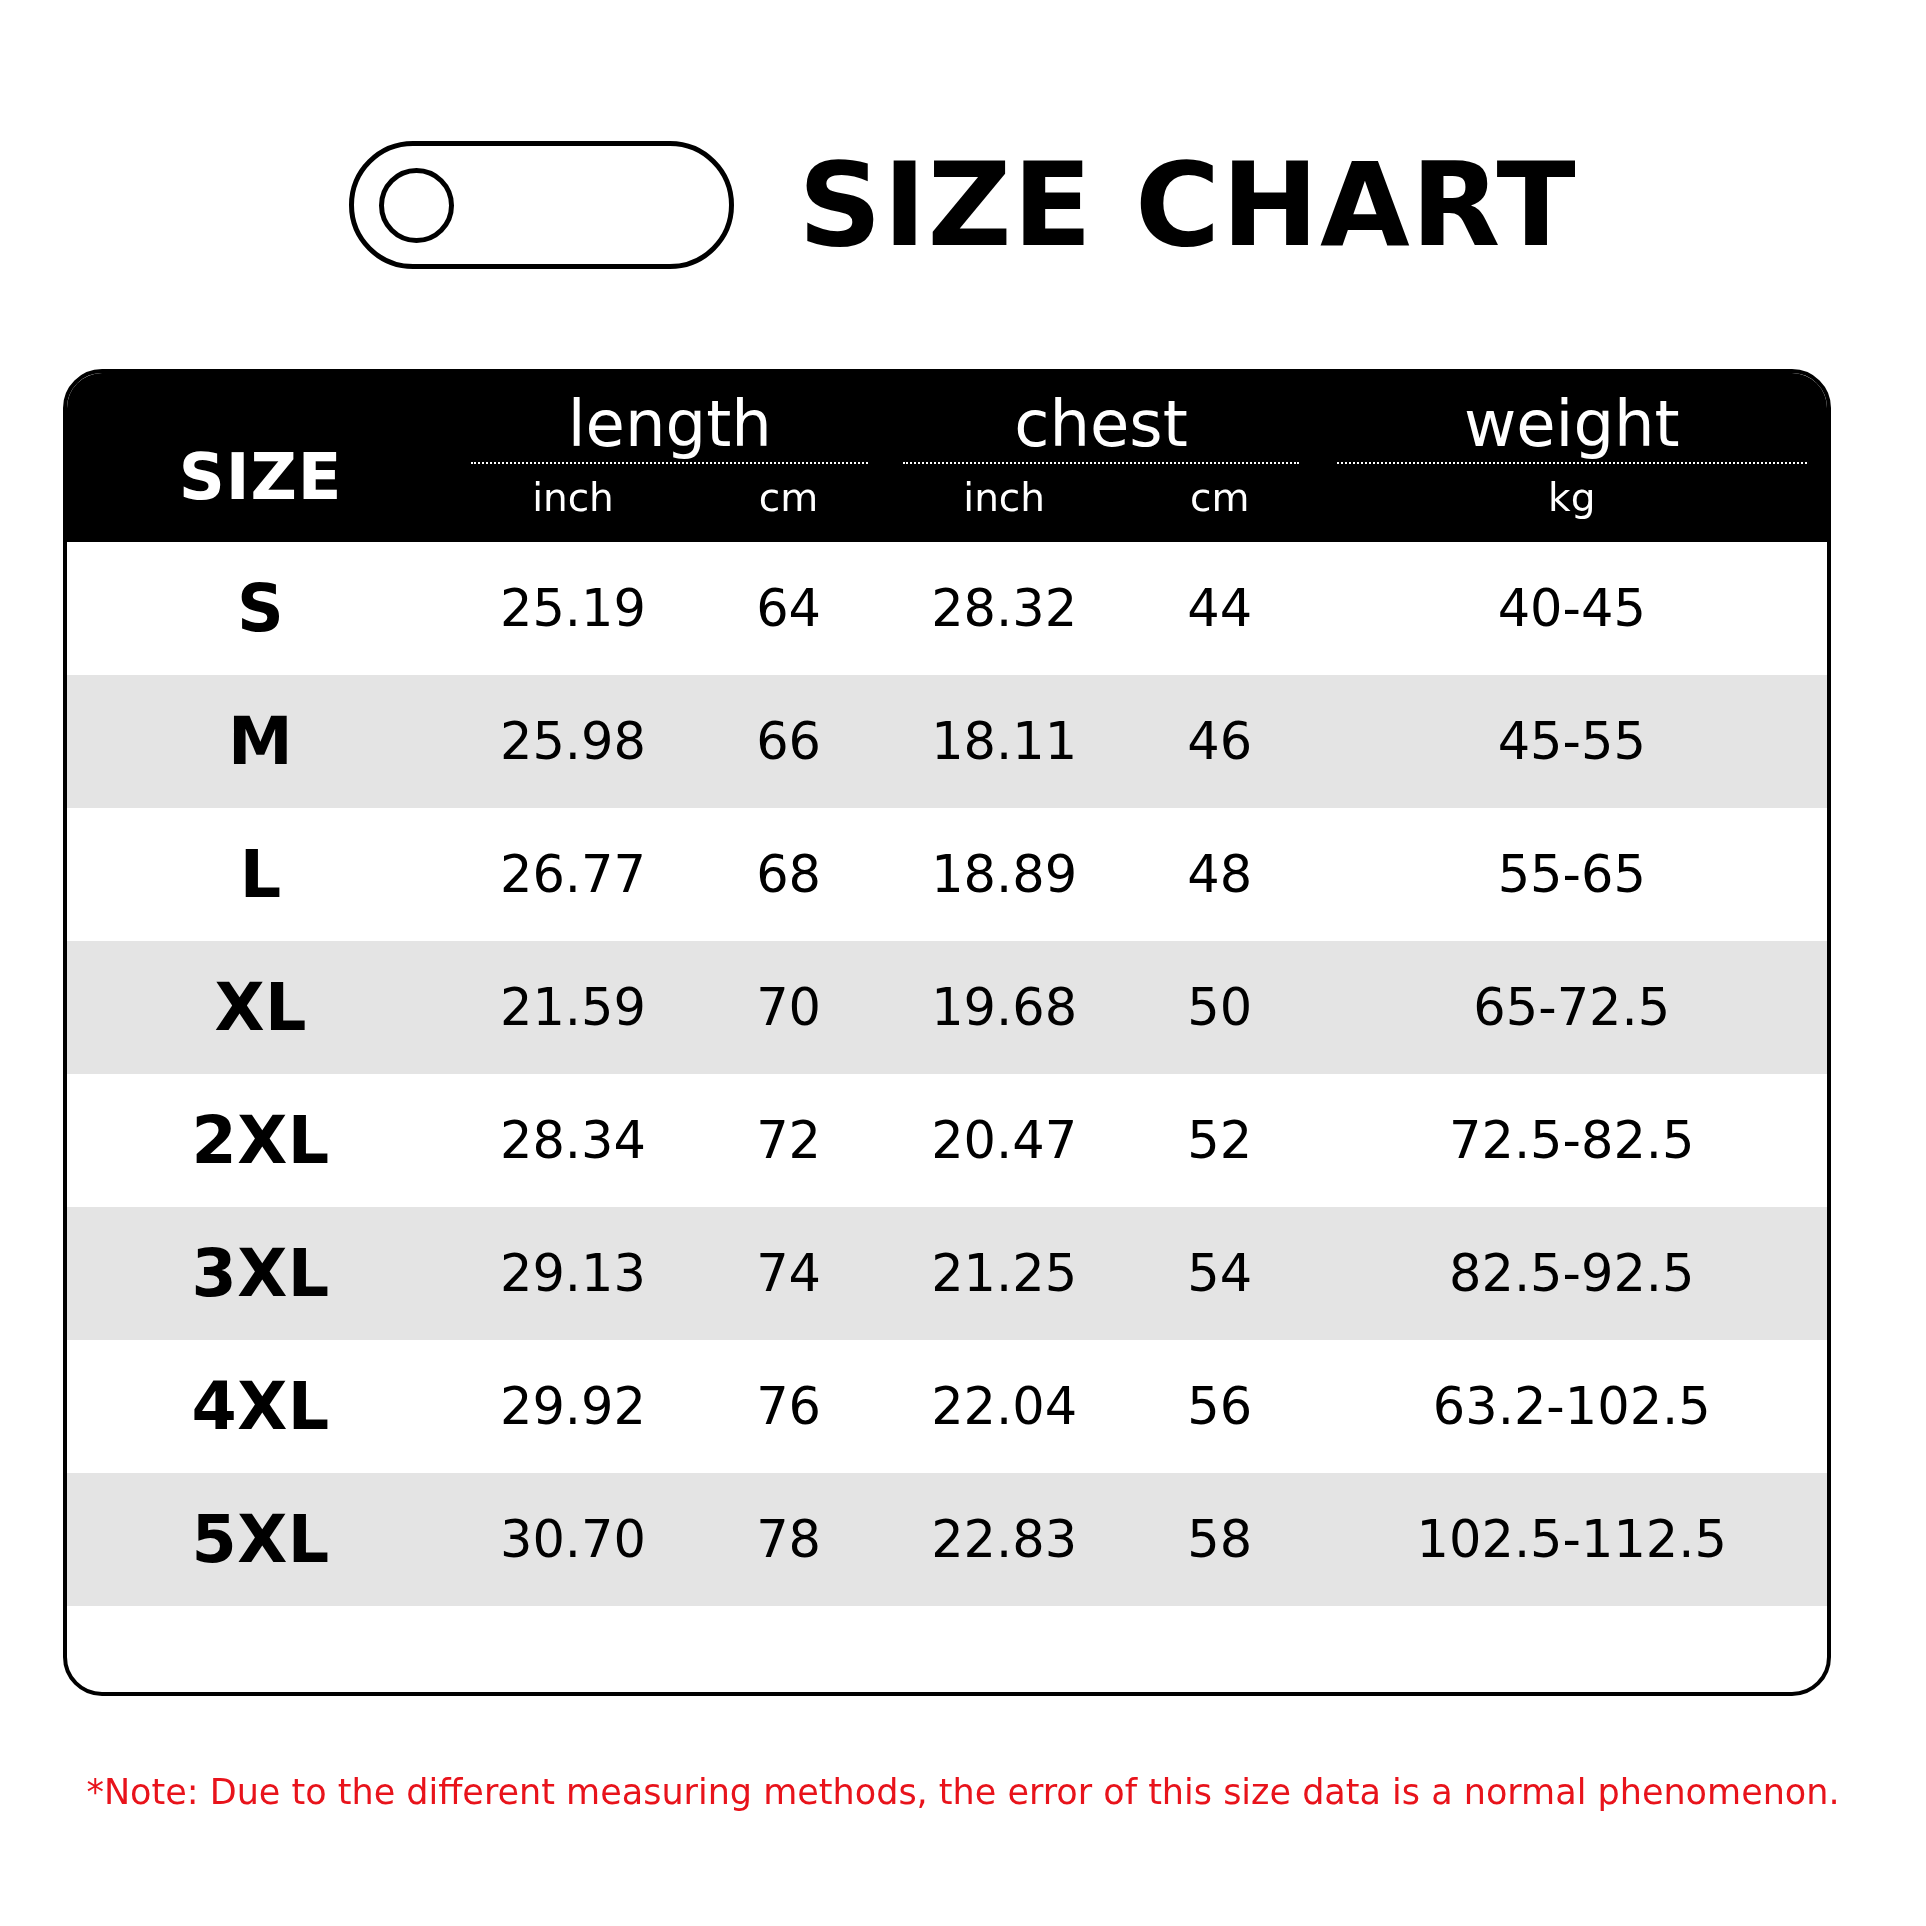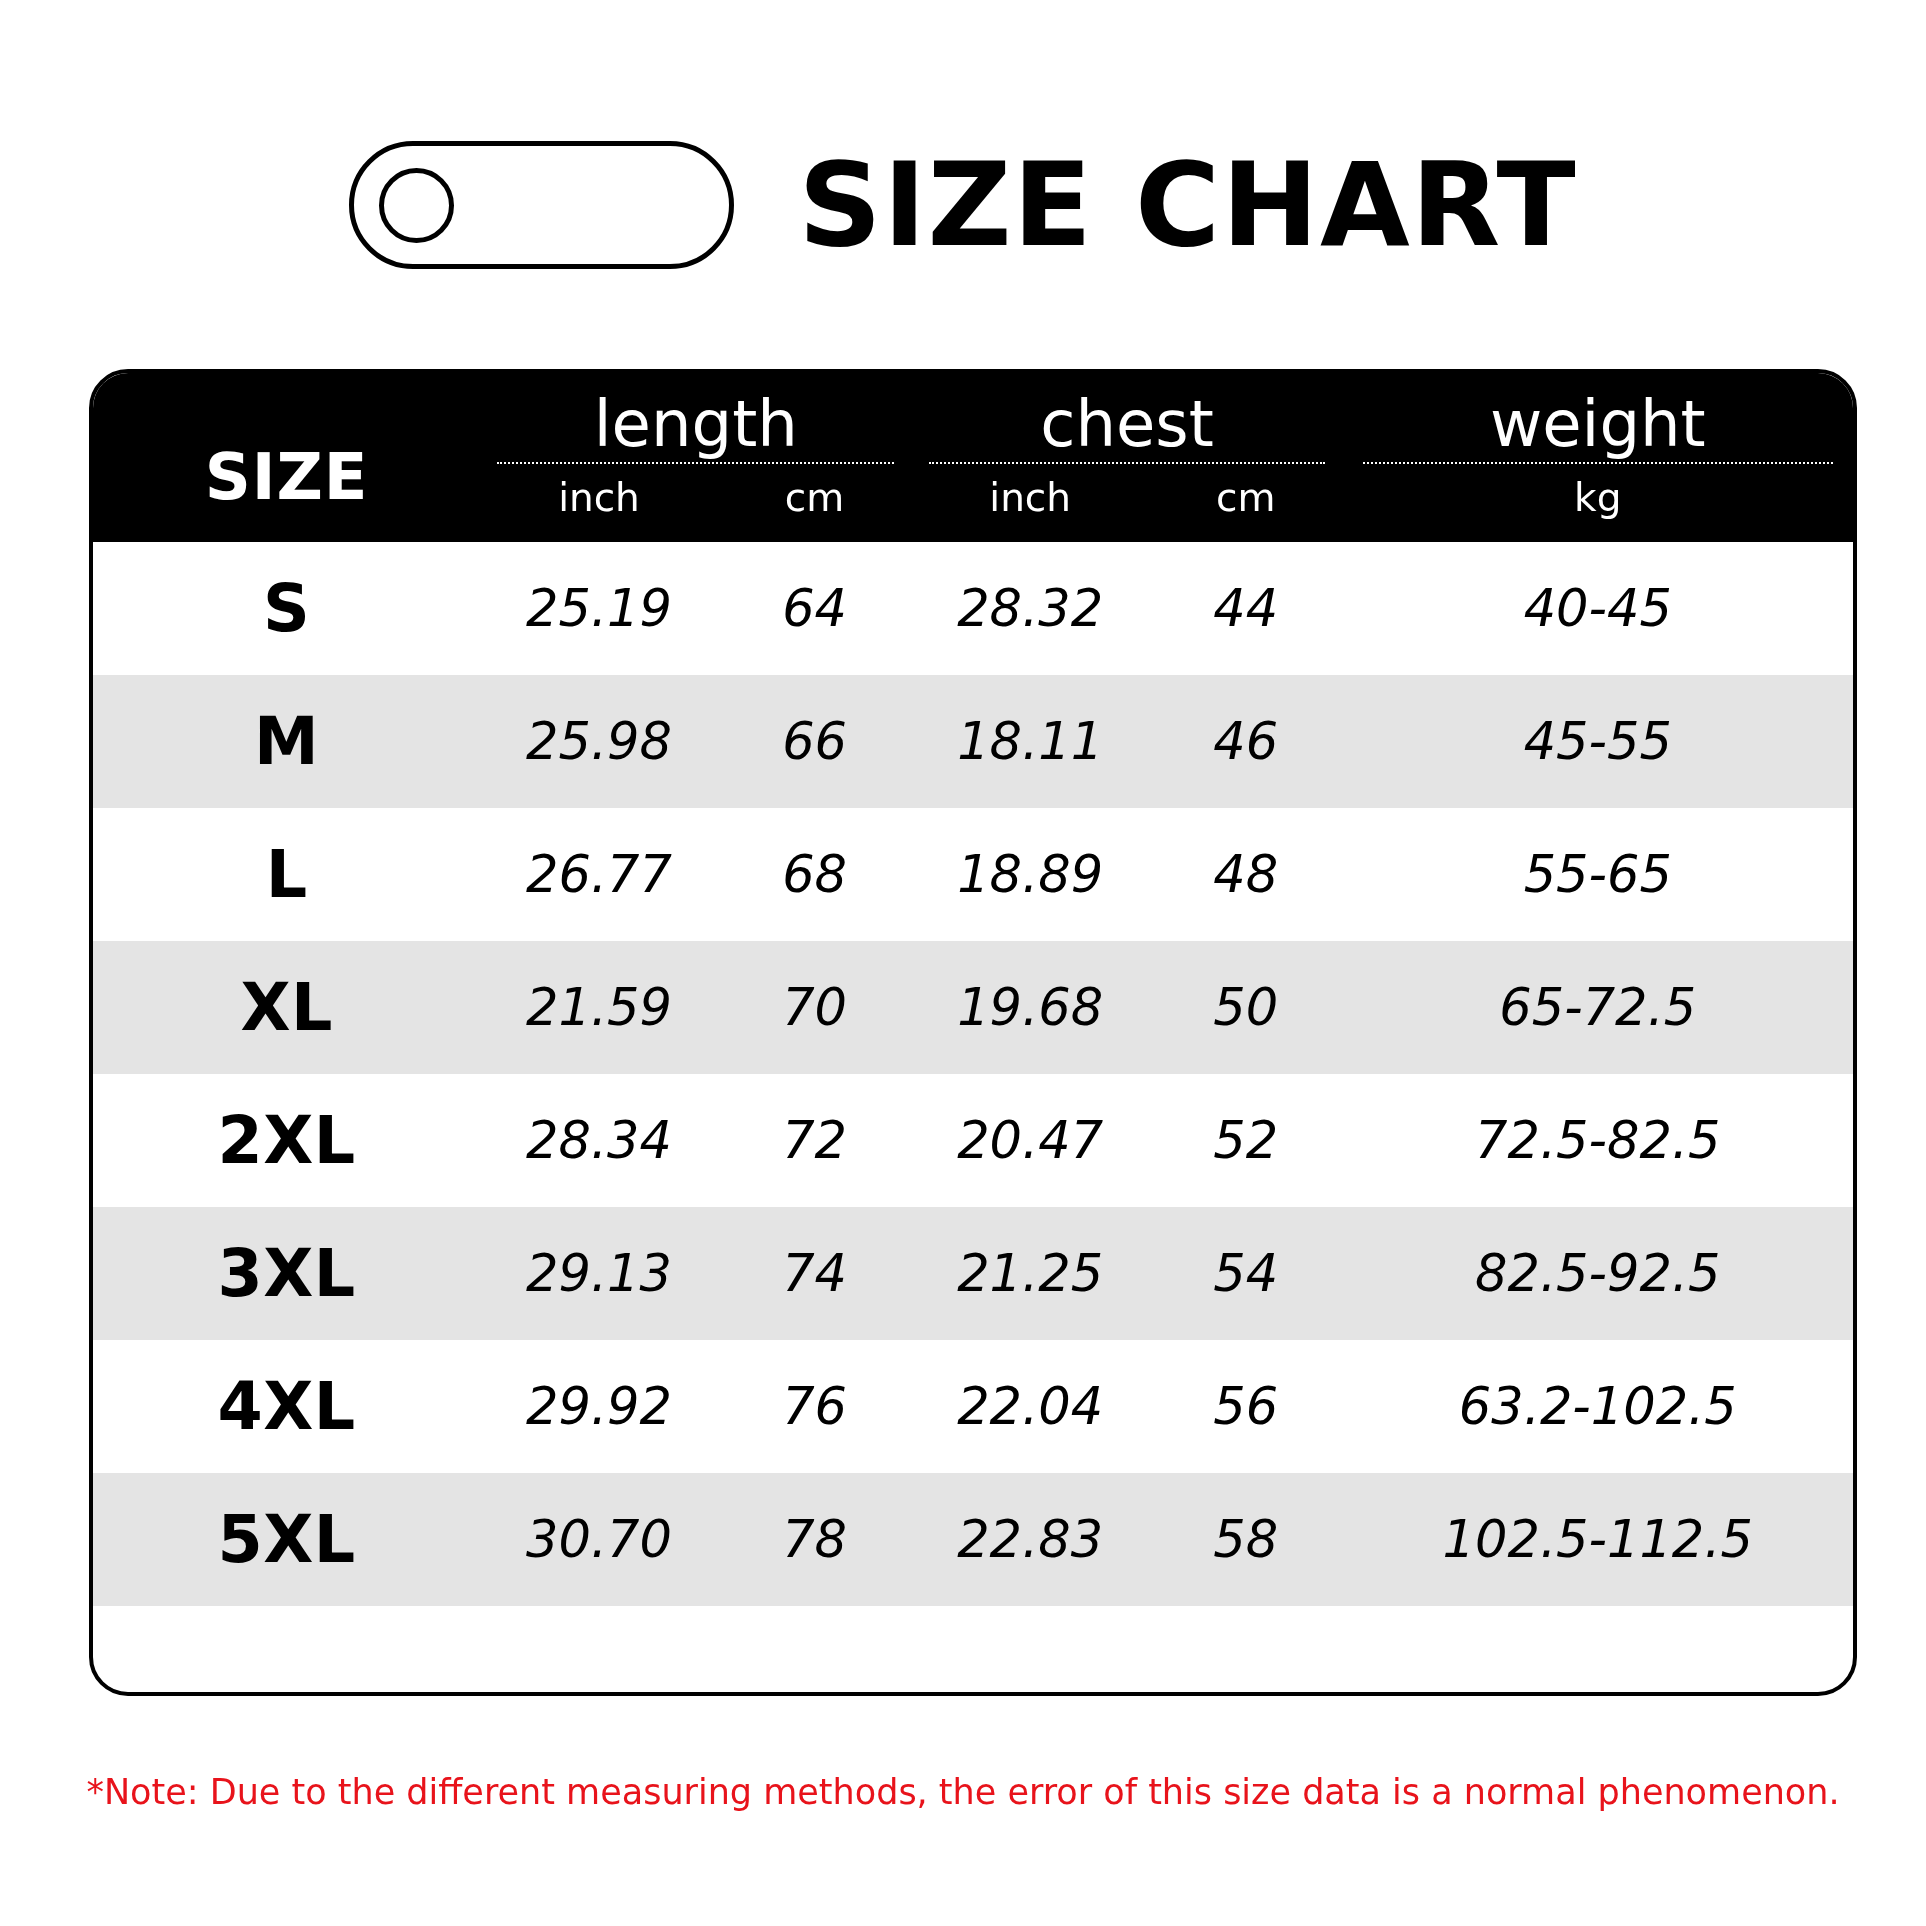--- a/index.html
+++ b/index.html
@@ -55,21 +55,21 @@
     font-size: 116px;
     letter-spacing: 1.3px;
     color: #000;
     line-height: 1;
     white-space: nowrap;
   }
 
   
   .card {
     position: absolute;
-    left: 89px;
+    left: 63px;
     top: 369px;
     width: 1768px;
     height: 1327px;
     border: 4.3px solid #000;
     border-radius: 39px;
     box-sizing: border-box;
     overflow: hidden;
     background: #fff;
   }
 
@@ -136,21 +136,20 @@
   }
   tbody tr.alt { background: #e4e4e4; }
   td.size-lbl {
     font-size: 65px;
     font-weight: 700;
     letter-spacing: 0.4px;
   }
   td.num {
     font-size: 51px;
     font-weight: 400;
-    font-style: italic;
   }
   td.num.big {
     font-size: 51px;
   }
 
   
   .note {
     position: absolute;
     left: 0;
     top: 1772px;

